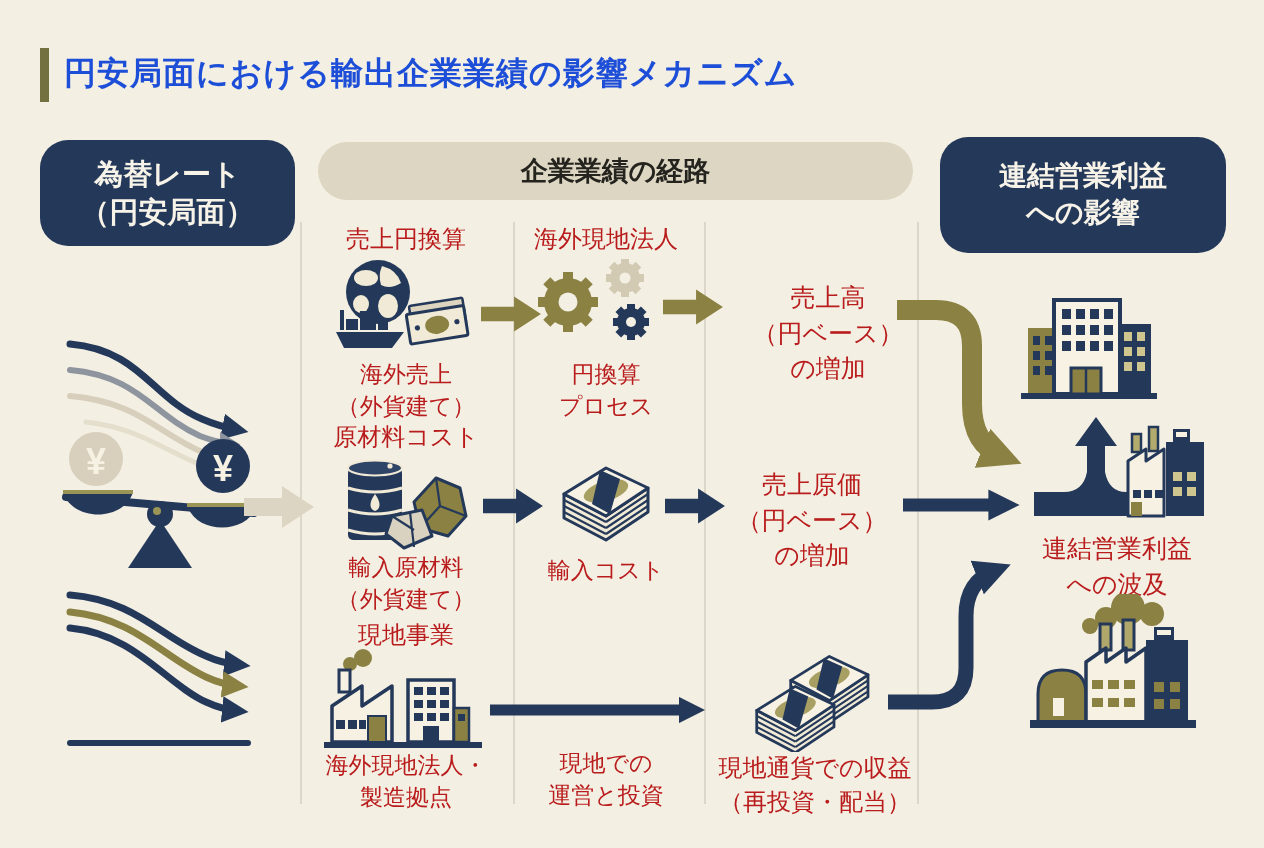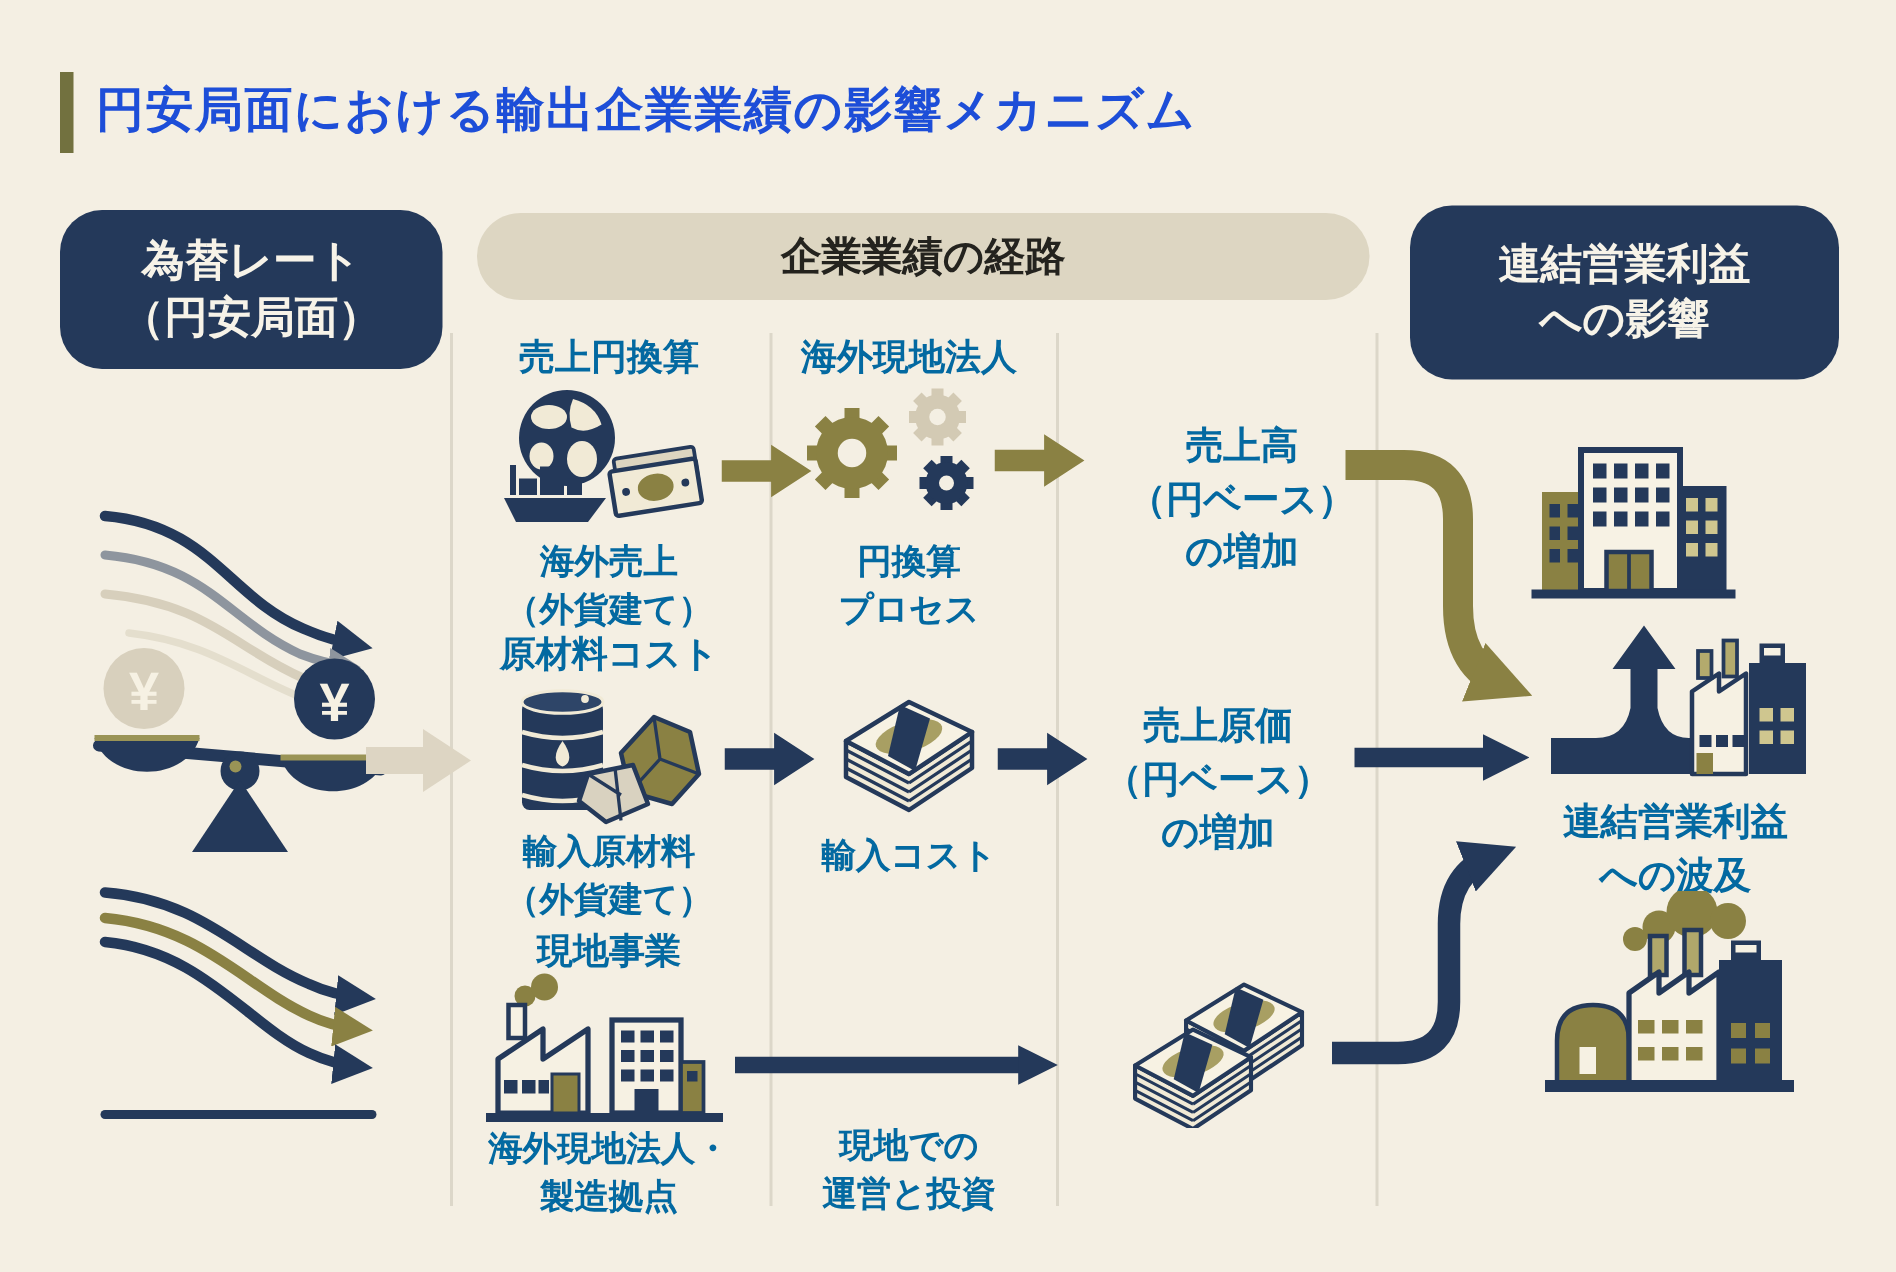--- a/index.html
+++ b/index.html
@@ -18,21 +18,21 @@
     color:#f7f3e8;font-weight:800;text-align:center;line-height:1.32;
   }
   .band{
     position:absolute;left:318px;top:142px;width:595px;height:58px;border-radius:30px;
     background:#ddd6c2;display:flex;align-items:center;justify-content:center;
     font-size:27px;font-weight:800;color:#24231e;
   }
   .divider{position:absolute;width:2px;top:222px;height:582px;background:#dcd7c9;}
   .lbl{
     position:absolute;transform:translateX(-50%);text-align:center;
-    font-weight:700;color:#0369a1;line-height:1.4;white-space:nowrap;
+    font-weight:400;color:#b91c1c;line-height:1.4;white-space:nowrap;
   }
   .cat{font-size:24px;}
   .sub{font-size:23px;}
   .out{font-size:25px;line-height:1.42;}
   .res{font-size:25px;line-height:1.45;}
   svg{display:block;}
   .overlay{position:absolute;left:0;top:0;pointer-events:none;}
 </style>
 </head>
 <body>
@@ -278,20 +278,24 @@
         <path d="M16 46 L58 68 L100 40 L100 64 L58 92 L16 70 Z" fill="#f1ead6" stroke="#24395a" stroke-width="3" stroke-linejoin="round"></path>
         <path d="M16 52 L58 74 M16 58 L58 80 M16 64 L58 86" stroke="#24395a" stroke-width="2.2" fill="none"></path>
         <path d="M58 74 L100 46 M58 80 L100 52 M58 86 L100 58" stroke="#24395a" stroke-width="2.2" fill="none"></path>
         <path d="M16 46 L58 20 L100 40 L58 68 Z" fill="#f7f2e3" stroke="#24395a" stroke-width="3" stroke-linejoin="round"></path>
         <ellipse cx="58" cy="43" rx="23" ry="10" fill="#a89f63" transform="rotate(-17 58 43)"></ellipse>
         <path d="M52 22 L72 31 L62 66 L44 56 Z" fill="#24395a"></path>
       </g>
     </svg>
   </div>
 
+  <div class="lbl out" style="left:815px;top:751px;font-size:24px;">
+    <div>現地通貨での収益</div>
+    <div>（再投資・配当）</div>
+  </div>
 
   <div class="abs" style="left:1016px;top:294px;">
     <svg width="146" height="110" viewBox="0 0 146 110">
       <rect x="12" y="34" width="29" height="66" fill="#8a8143"></rect>
       <g fill="#24395a">
         <rect x="17" y="42" width="7" height="9"></rect>
           <rect x="29" y="42" width="7" height="9"></rect>
         <rect x="17" y="57" width="7" height="9"></rect>
           <rect x="29" y="57" width="7" height="9"></rect>
         <rect x="17" y="72" width="7" height="9"></rect>

